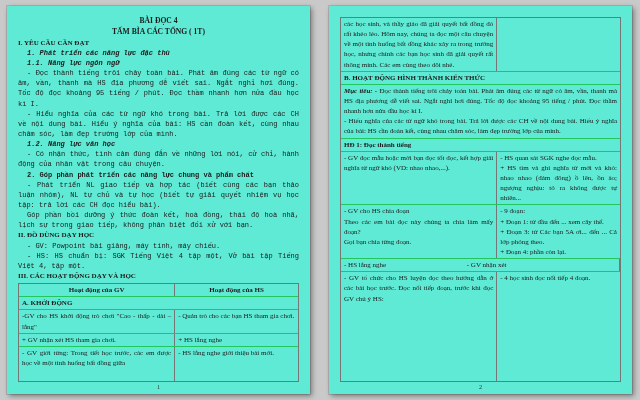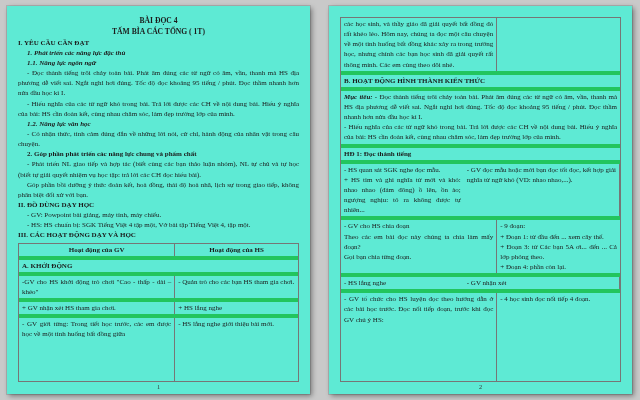--- a/index.html
+++ b/index.html
@@ -26,31 +26,31 @@
     line-height: 1.45;
     display: flex;
     flex-direction: column;
     overflow: hidden;
   }
   p { margin: 0; }
   .j { text-align: justify; }
   .c { text-align: center; }
   .b { font-weight: bold; }
   .i { font-style: italic; }
-  .ind { text-indent: 9px; }
+  .ind { text-indent: 9px; font-family: Liberation Mono, monospace; }
   .t1 { font-size: 7.6px; line-height: 1.5; }
 
   .tbl {
     border: 1px solid #767676;
     margin-top: 2px;
     display: flex;
     flex-direction: column;
     flex: 1;
   }
-  .trow { display: flex; border-top: 4px solid #22c55e; }
+  .trow { display: flex; border-top: 1px solid #22c55e; }
   .trow:first-child { border-top: none; }
   .trow.grow { flex: 1; }
   .cell { padding: 1px 3px; }
   .cell.gv { width: 56%; border-right: 1px solid #767676; }
   .cell.hs { width: 44%; }
   .cell.full { width: 100%; }
   .ln { text-align: justify; }
   .pagenum {
     position: absolute;
     bottom: 2px; left: 0; width: 100%;
@@ -85,21 +85,21 @@
     <div class="tbl">
       <div class="trow">
         <div class="cell gv c b">Hoạt động của GV</div>
         <div class="cell hs c b">Hoạt động của HS</div>
       </div>
       <div class="trow">
         <div class="cell full b">A. KHỞI ĐỘNG</div>
       </div>
       <div class="trow">
         <div class="cell gv">
-          <div class="ln">-GV cho HS khởi động trò chơi "Cao - thấp - dài – khéo"</div>
+          <div class="ln">-GV cho HS khởi động trò chơi "Cao - thấp - dài – lắng"</div>
         </div>
         <div class="cell hs">
           <div class="ln">- Quản trò cho các bạn HS tham gia chơi.</div>
         </div>
       </div>
       <div class="trow">
         <div class="cell gv">
           <div class="ln">+ GV nhận xét HS tham gia chơi.</div>
         </div>
         <div class="cell hs">
@@ -138,26 +138,26 @@
           <div class="ln"><span class="b i">Mục tiêu:</span> <span>- Đọc thành tiếng trôi chảy toàn bài. Phát âm đúng các từ ngữ có âm, vần, thanh mà HS địa phương dễ viết sai. Ngắt nghỉ hơi đúng. Tốc độ đọc khoảng 95 tiếng / phút. Đọc thầm nhanh hơn nửa đầu học kì I.</span></div>
           <div class="ln">- Hiểu nghĩa của các từ ngữ khó trong bài. Trả lời được các CH về nội dung bài. Hiểu ý nghĩa của bài: HS cần đoàn kết, cùng nhau chăm sóc, làm đẹp trường lớp của mình.</div>
         </div>
       </div>
 
       <div class="trow">
         <div class="cell full b">HĐ 1: Đọc thành tiếng</div>
       </div>
 
       <div class="trow">
+        <div class="cell gv">
+          <div class="ln">- GV đọc mẫu hoặc mời bạn đọc tốt đọc, kết hợp giải nghĩa từ ngữ khó (VD: nhao nhao,...).</div>
+        </div>
         <div class="cell hs">
           <div class="ln">- HS quan sát SGK nghe đọc mẫu.</div>
           <div class="ln">+ HS tìm và ghi nghĩa từ mới và khó: nhao nhao (đám đông) ồ lên, ồn ào; ngượng nghịu: tỏ ra không được tự nhiên...</div>
-        </div>
-        <div class="cell gv">
-          <div class="ln">- GV đọc mẫu hoặc mời bạn đọc tốt đọc, kết hợp giải nghĩa từ ngữ khó (VD: nhao nhao,...).</div>
         </div>
       </div>
 
       <div class="trow">
         <div class="cell gv">
           <div class="ln">- GV cho HS chia đoạn</div>
           <div class="ln">Theo các em bài đọc này chúng ta chia làm mấy đoạn?</div>
           <div class="ln">Gọi bạn chia từng đoạn.</div>
         </div>
         <div class="cell hs">

